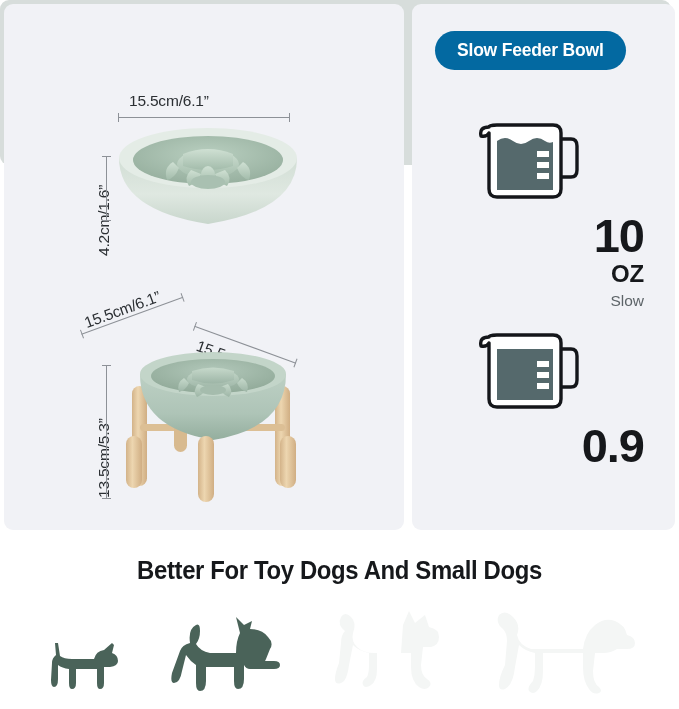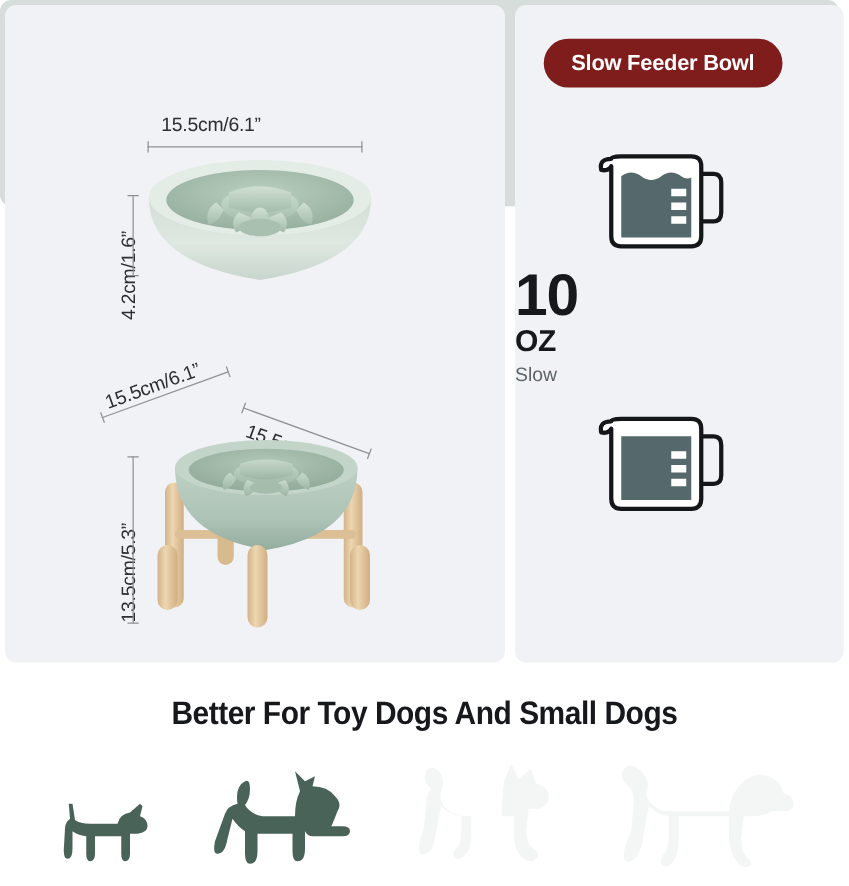--- a/index.html
+++ b/index.html
@@ -39,27 +39,27 @@
   .dimline.horiz .bar.cap.r{right:0;}
   .dimline.vert .bar.main{top:0;left:4px;width:1.4px;height:100%;}
   .dimline.vert .bar.cap{left:0;height:1.4px;width:9px;}
   .dimline.vert .bar.cap.t{top:0;}
   .dimline.vert .bar.cap.b{bottom:0;}
   .vtext{transform:rotate(-90deg);transform-origin:left top;}
 
   
   #badge{
     position:absolute;left:435px;top:31px;
-    padding:9px 22px;background:#7f1d1d;color:#ffffff;
+    padding:9px 22px;background:#0369a1;color:#ffffff;
     border-radius:22px;font-size:17.5px;font-weight:bold;
     letter-spacing:-0.2px;
   }
 
   
-  .capblock{position:absolute;width:232px;text-align:left;}
+  .capblock{position:absolute;width:232px;text-align:right;}
   #cap-water{left:412px;top:112px;}
   #cap-food{left:412px;top:322px;}
   .capnum{font-size:47px;font-weight:bold;color:#16181b;line-height:1;margin-top:8px;letter-spacing:-1px;}
   .capunit{font-size:24px;font-weight:bold;color:#16181b;line-height:1.25;letter-spacing:-0.2px;}
   .caplabel{font-size:15.5px;color:#5d6468;line-height:1.5;}
   .jugwrap{height:92px;display:flex;align-items:center;justify-content:center;}
 
   
   #banner-title{
     position:absolute;left:0;top:555px;width:679px;text-align:center;
@@ -217,20 +217,21 @@
     <div class="jugwrap">
       <svg width="106" height="90" viewBox="0 0 106 90">
         <path d="M14 14 Q4 14 6 23 Q12 24 14 20 L14 76 Q14 84 22 84 L78 84 Q86 84 86 76 L86 20 Q86 12 78 12 L22 12 Q14 12 14 14 Z" fill="#ffffff" stroke="#14161a" stroke-width="3.4" stroke-linejoin="round"></path>
         <path d="M86 26 L96 26 Q102 26 102 33 L102 57 Q102 64 96 64 L86 64" fill="none" stroke="#14161a" stroke-width="3.4" stroke-linejoin="round"></path>
         <rect x="22" y="26" width="56" height="51" fill="#55696c"></rect>
         <rect x="62" y="38" width="12" height="6" fill="#ffffff"></rect>
         <rect x="62" y="49" width="12" height="6" fill="#ffffff"></rect>
         <rect x="62" y="60" width="12" height="6" fill="#ffffff"></rect>
       </svg>
     </div>
+    <div class="capnum">0.9</div>
   </div>
 
   <div id="banner-title">Better For Toy Dogs And Small Dogs</div>
 
   <div id="dogrow">
 
     <div class="dogslot">
       <svg width="80" height="58" viewBox="0 0 80 58">
         <path fill="#4a6359" d="M14 16 L13 4 L16 4 L18 17 Q22 20 30 20 L52 20 Q54 12 62 11 L70 4 L72 6 L70 14 Q76 16 76 22 Q76 27 68 28 L62 28 L62 44 Q62 50 58 50 Q55 50 55 44 L55 30 L34 30 L34 44 Q34 50 30 50 Q27 50 27 44 L27 30 Q20 29 16 26 L16 40 Q16 48 12 48 Q9 48 9 41 L10 24 Q10 19 14 16 Z"></path>
       </svg>

